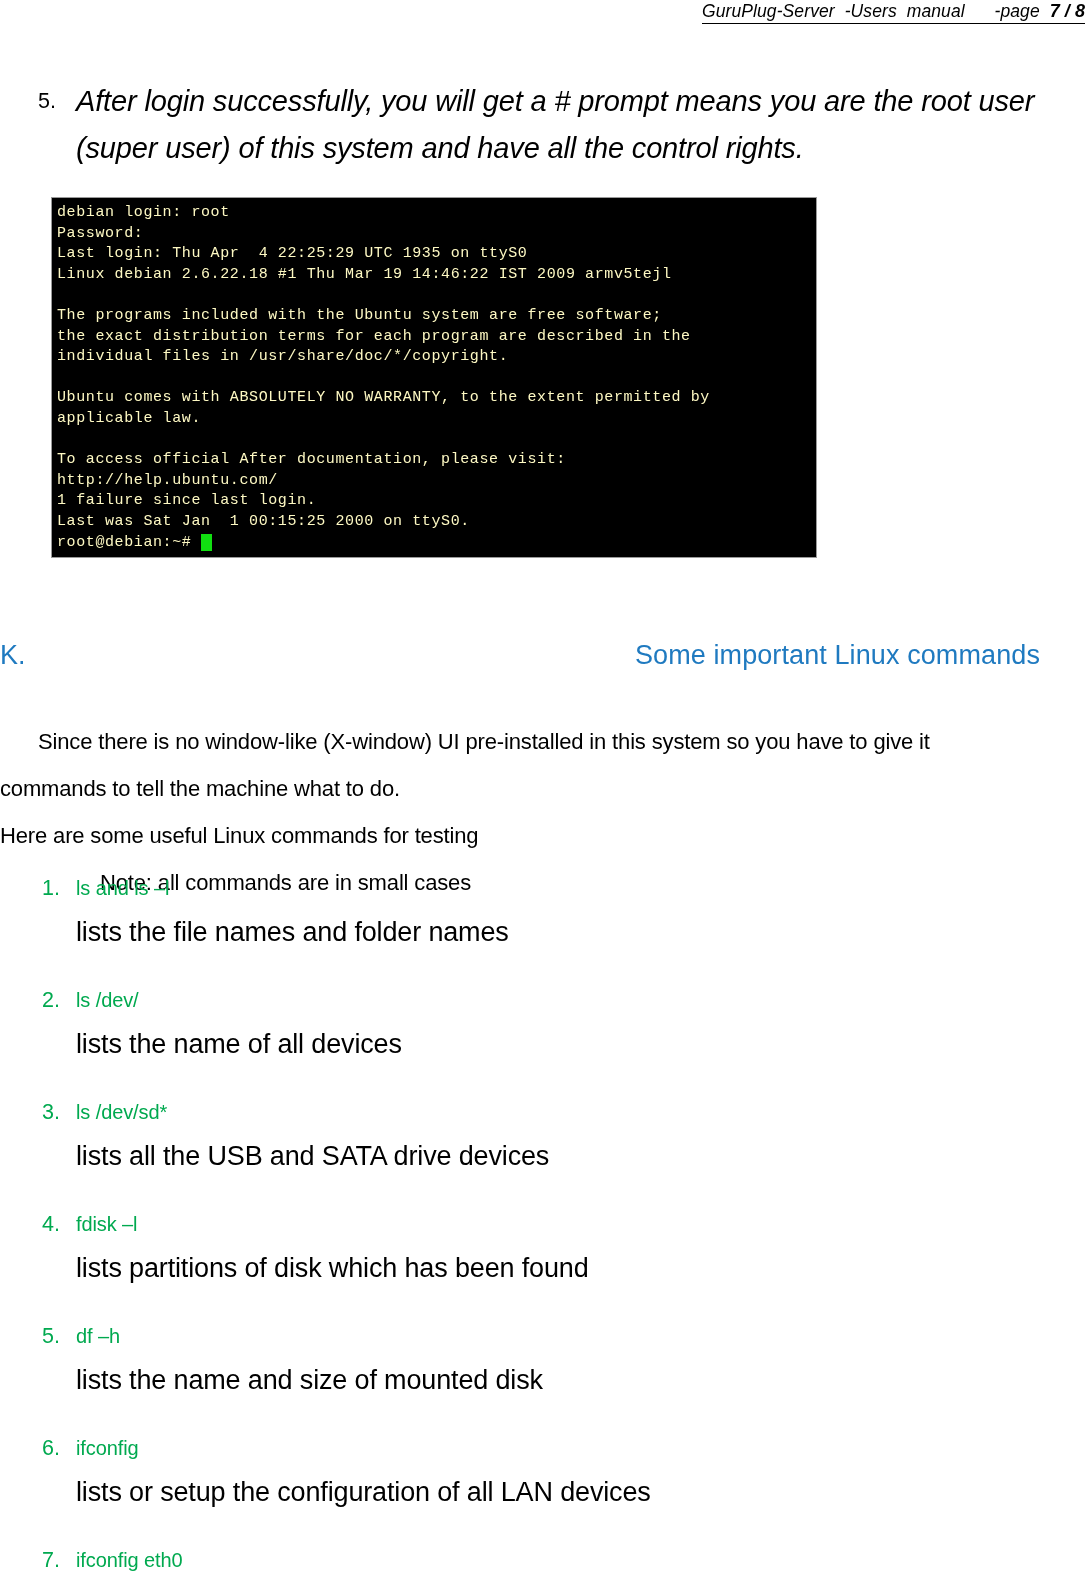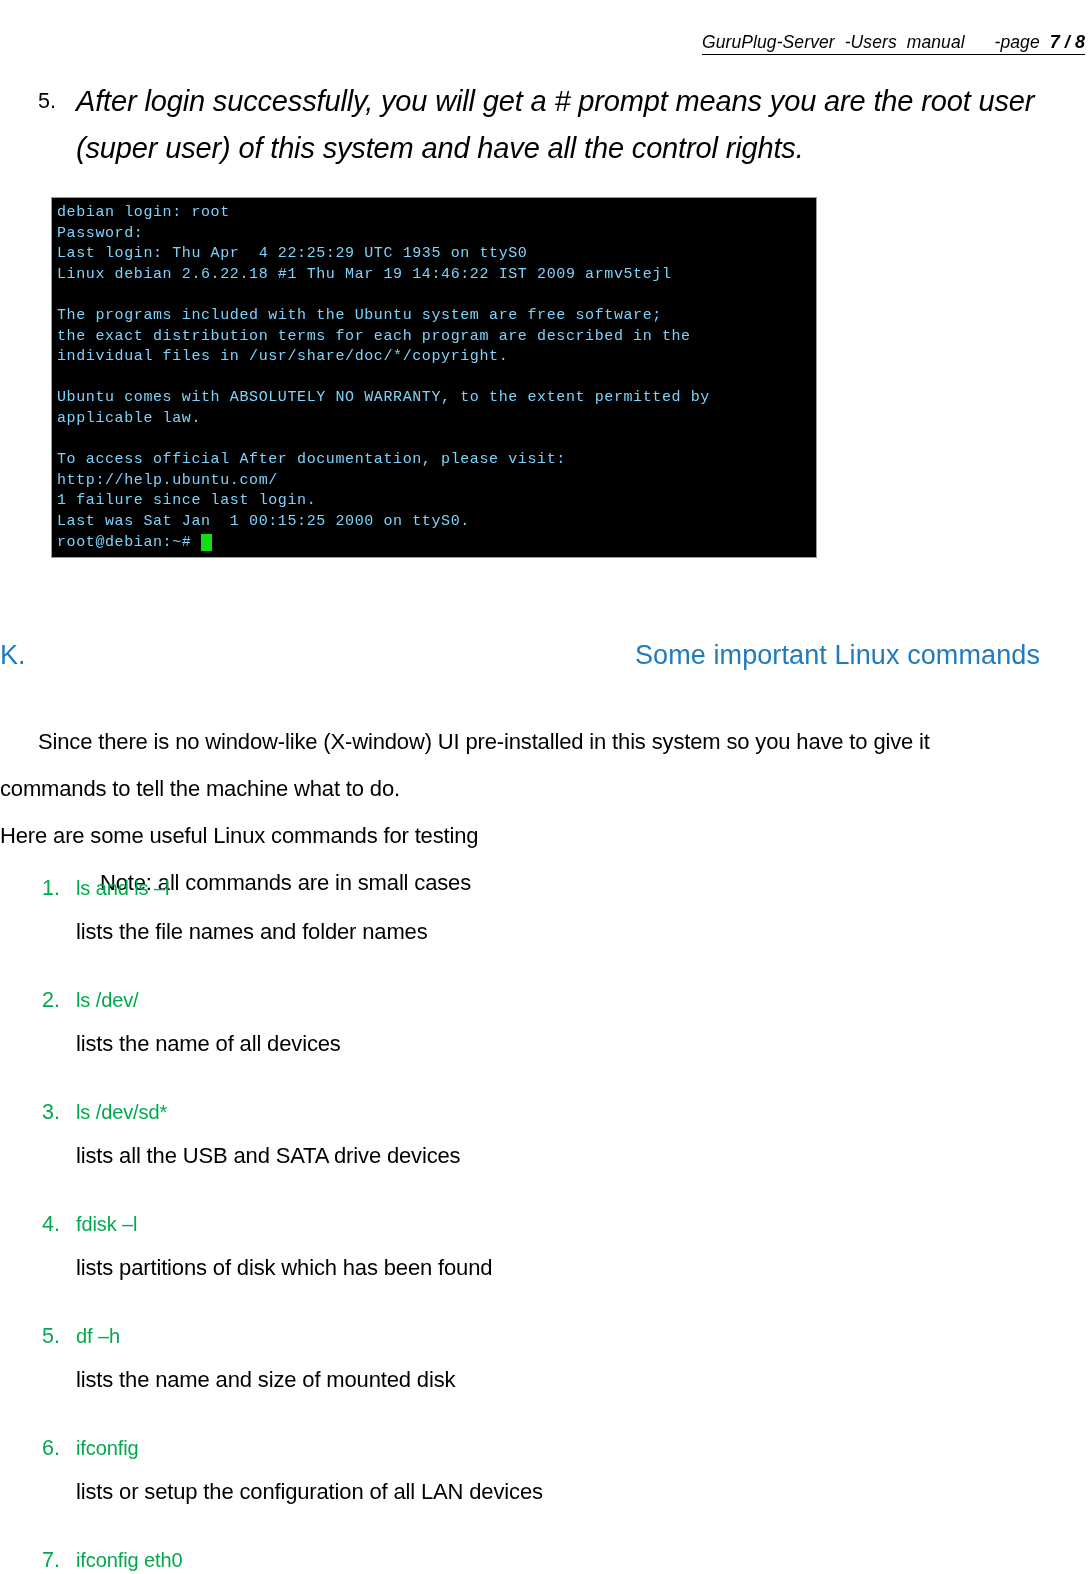--- a/index.html
+++ b/index.html
@@ -32,21 +32,20 @@
     padding-right: 4px;
   }
   .header-line {
     font-style: italic;
     font-size: 17.5px;
     line-height: 22px;
     letter-spacing: 0.1px;
     white-space: pre;
     border-bottom: 1.6px solid #000;
     padding-bottom: 1px;
-    margin-top: 31px;
   }
   .header-line .pg-num {
     font-weight: bold;
     font-size: 18px;
   }
 
   
   .step-block {
     position: absolute;
     top: 78px;
@@ -83,21 +82,21 @@
     box-sizing: border-box;
     overflow: hidden;
   }
   .terminal-inner {
     padding: 5px 0 0 5px;
   }
   .terminal-line {
     font-family: "Liberation Mono", "DejaVu Sans Mono", monospace;
     font-size: 15px;
     line-height: 20.6px;
-    color: #7dd3fc;
+    color: #fef9c3;
     white-space: pre;
     letter-spacing: 0.6px;
     height: 20.6px;
   }
   .terminal-line.blank {
     color: transparent;
   }
   .prompt-line {
     display: flex;
     align-items: center;
@@ -178,21 +177,21 @@
     color: #00a94f;
     font-size: 21.5px;
   }
   .cmd-name {
     color: #00a94f;
     font-size: 20px;
     letter-spacing: -0.1px;
   }
   .cmd-desc {
     padding-left: 76px;
-    font-size: 22px;
+    font-size: 27px;
     line-height: 44px;
     letter-spacing: -0.15px;
     color: #000000;
   }
   .cmd-gap {
     height: 24px;
   }
 </style>
 </head>
 <body>

